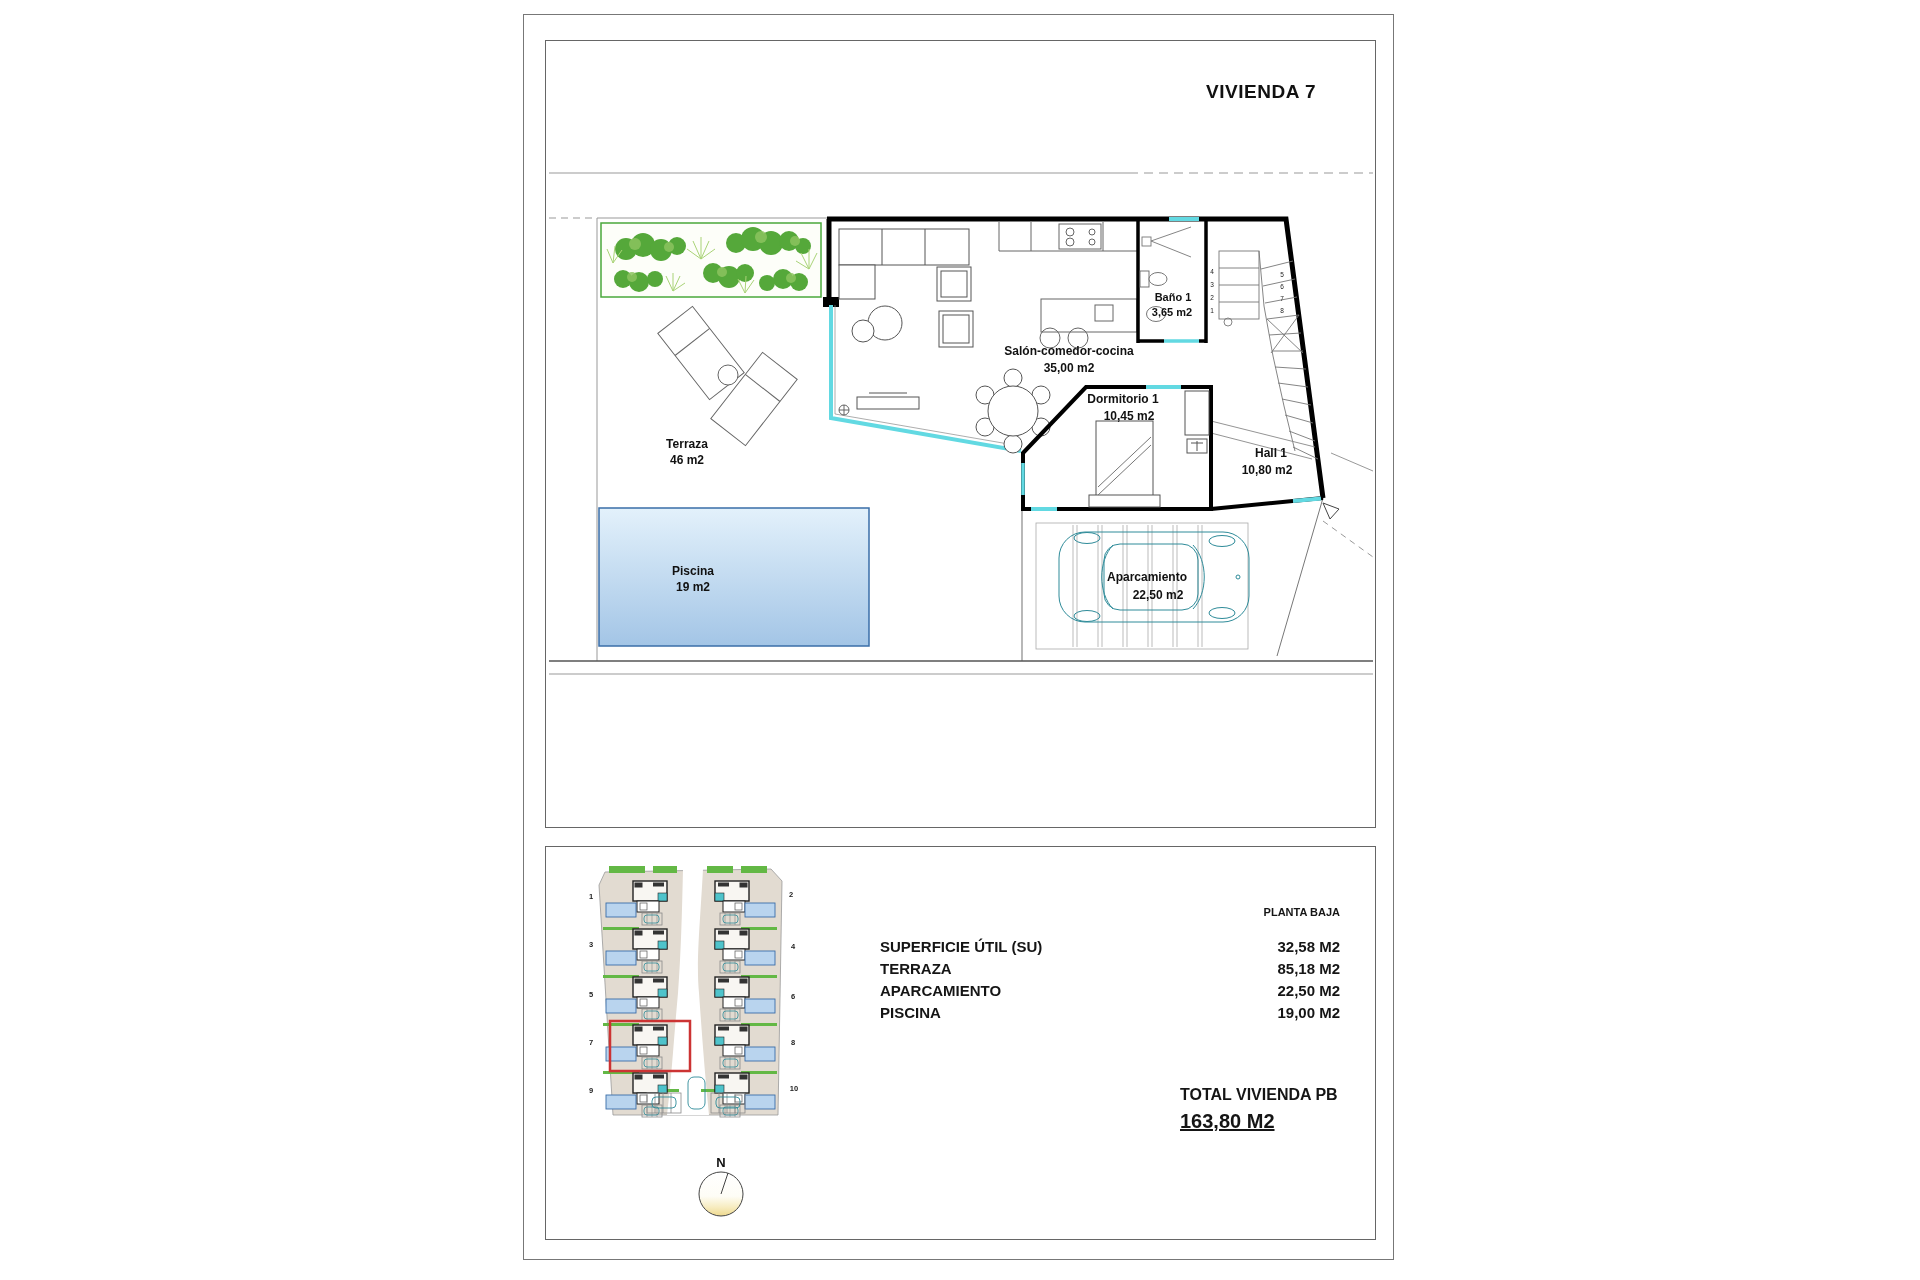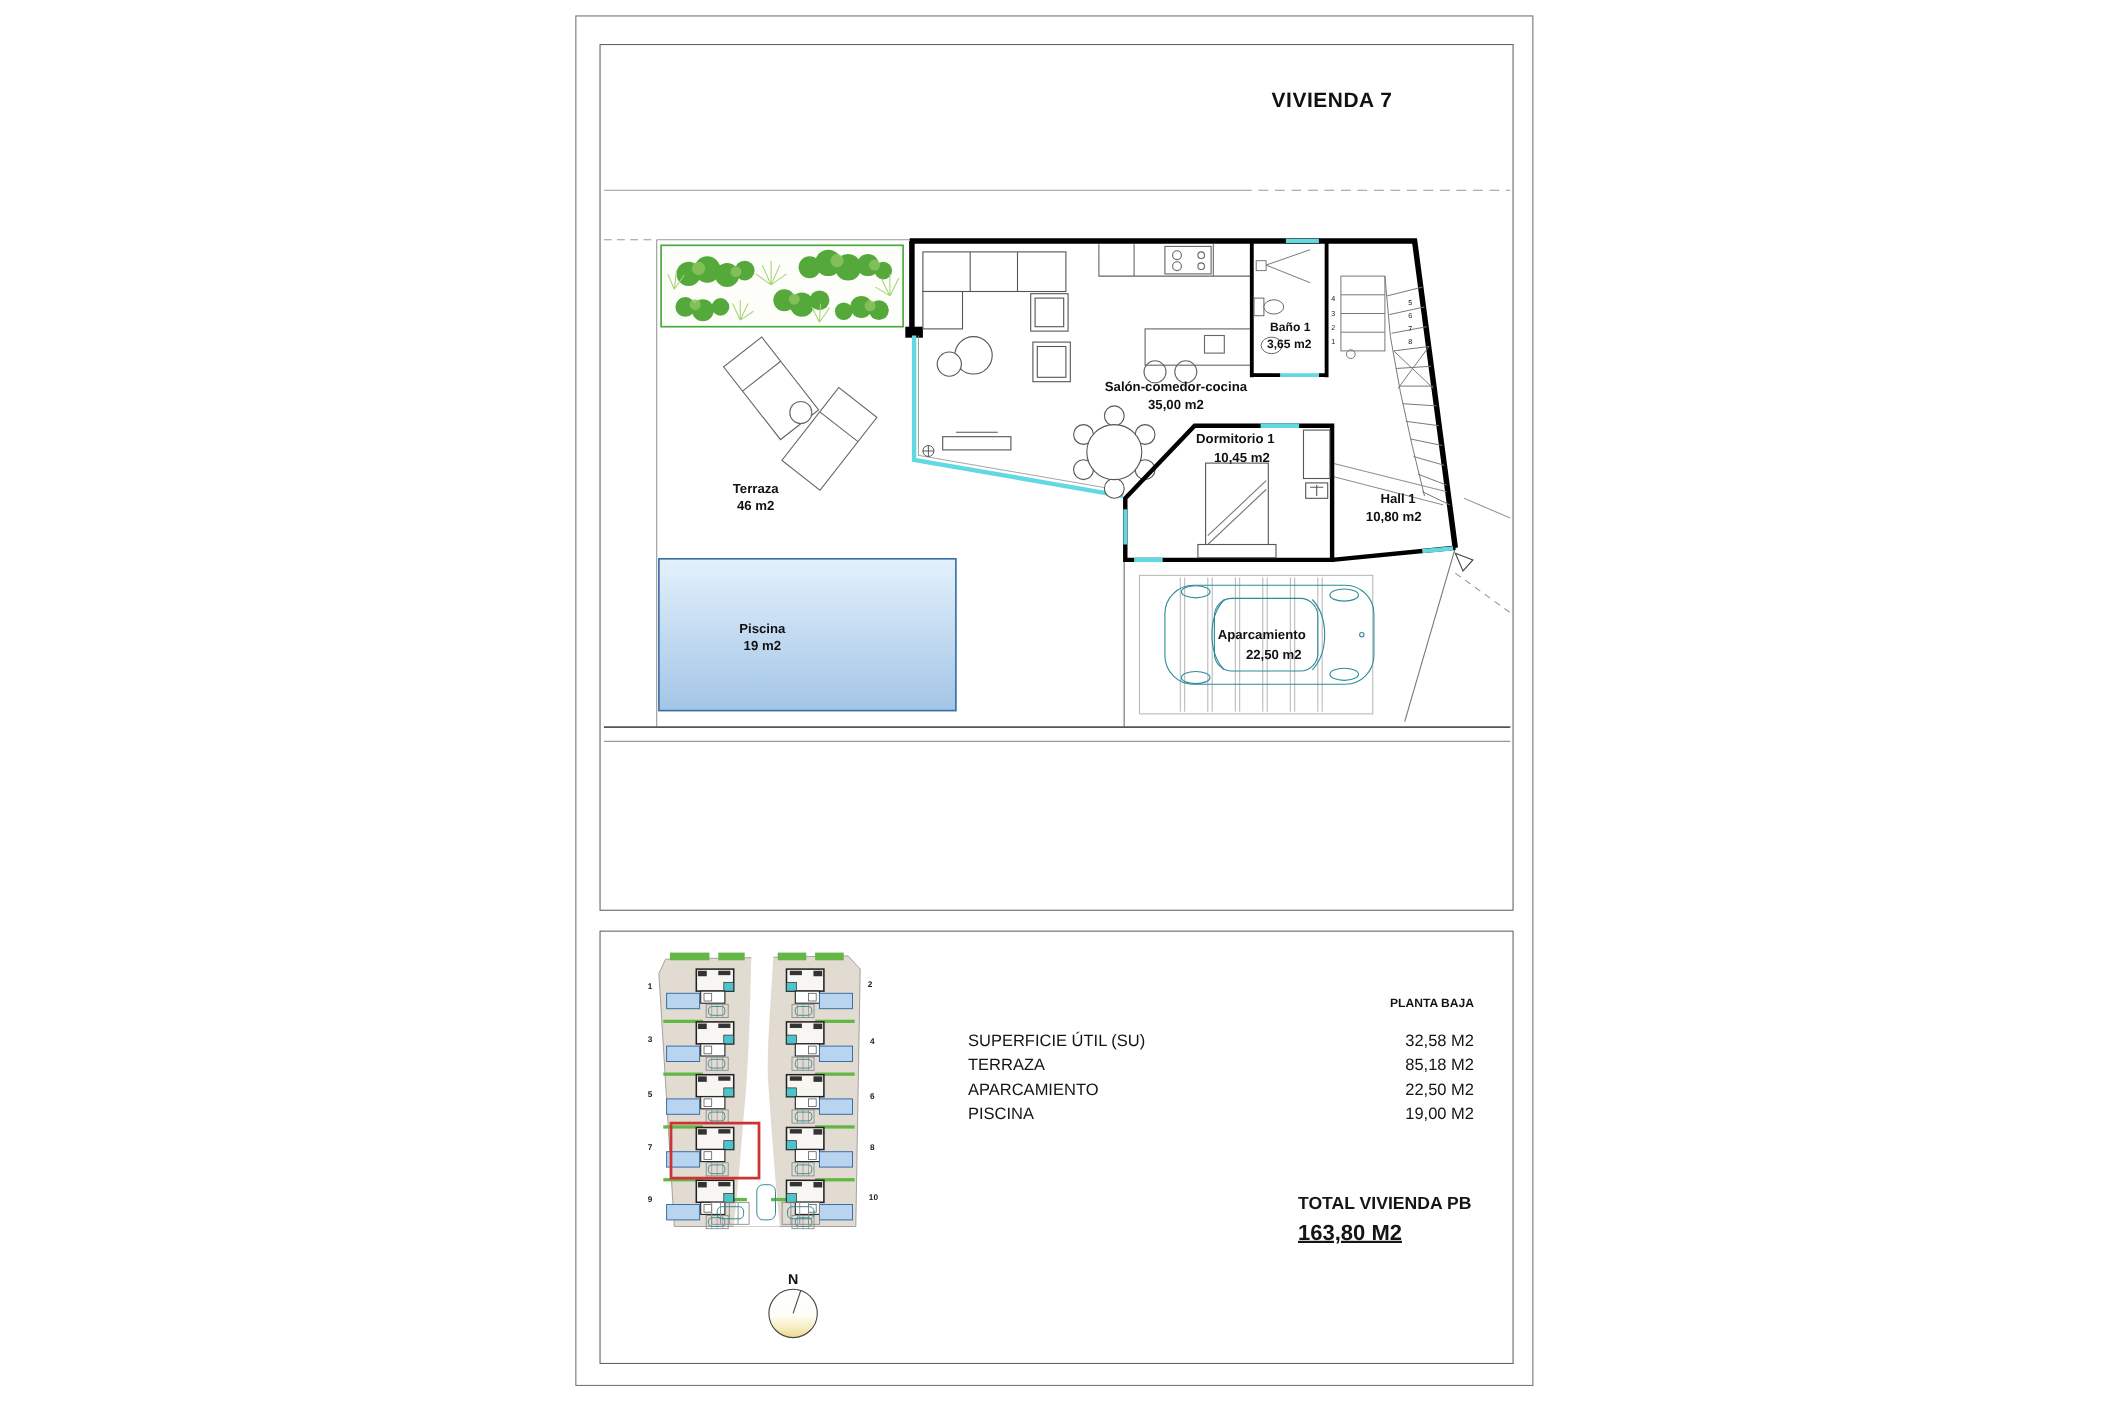--- a/index.html
+++ b/index.html
@@ -5,32 +5,32 @@
   html,body{margin:0;padding:0;background:#fff;}
   .sheet{position:relative;width:1920px;height:1280px;background:#ffffff;
          font-family:"Liberation Sans",sans-serif;overflow:hidden;}
   .outer-frame{position:absolute;left:523px;top:14px;width:869px;height:1244px;
                border:1.5px solid #777;}
   .panel{position:absolute;border:1px solid #666;background:#fff;}
   .panel-top{left:545px;top:40px;width:829px;height:786px;}
   .panel-bottom{left:545px;top:846px;width:829px;height:392px;}
   .abs-svg{position:absolute;left:0;top:0;width:100%;height:100%;}
   .plan-title{position:absolute;left:610px;top:40px;width:160px;
-              font-size:19px;font-weight:bold;color:#111;letter-spacing:.5px;}
+              font-size:19px;font-weight:bold;color:#111;letter-spacing:.5px;text-align:right;}
   svg text{font-family:"Liberation Sans",sans-serif;fill:#111;}
   .rlabel{font-size:12px;font-weight:bold;text-anchor:middle;}
   .rlabel-sm{font-size:11px;font-weight:bold;text-anchor:middle;}
   .stairnum{font-size:6.5px;text-anchor:middle;fill:#222;}
   .unitnum{font-size:7.5px;font-weight:bold;text-anchor:middle;fill:#222;}
   .north{font-size:13px;font-weight:bold;text-anchor:middle;}
   
   .summary{position:absolute;left:880px;top:906px;width:460px;color:#151515;}
   .sum-header{text-align:right;font-size:11px;font-weight:bold;margin-bottom:18px;}
   .sum-row{display:flex;justify-content:space-between;font-size:15px;
-           font-weight:normal;line-height:22px;}
+           font-weight:bold;line-height:22px;}
   .formula{position:absolute;left:833px;top:1110px;width:340px;
            font-size:16px;font-weight:bold;color:#151515;}
   .total-block{position:absolute;left:1180px;top:1086px;width:165px;
                text-align:left;color:#151515;}
   .total-label{font-size:16px;font-weight:bold;}
   .total-value{font-size:20px;font-weight:bold;margin-top:6px;text-decoration:underline;}
 </style>
 </head>
 <body>
 

